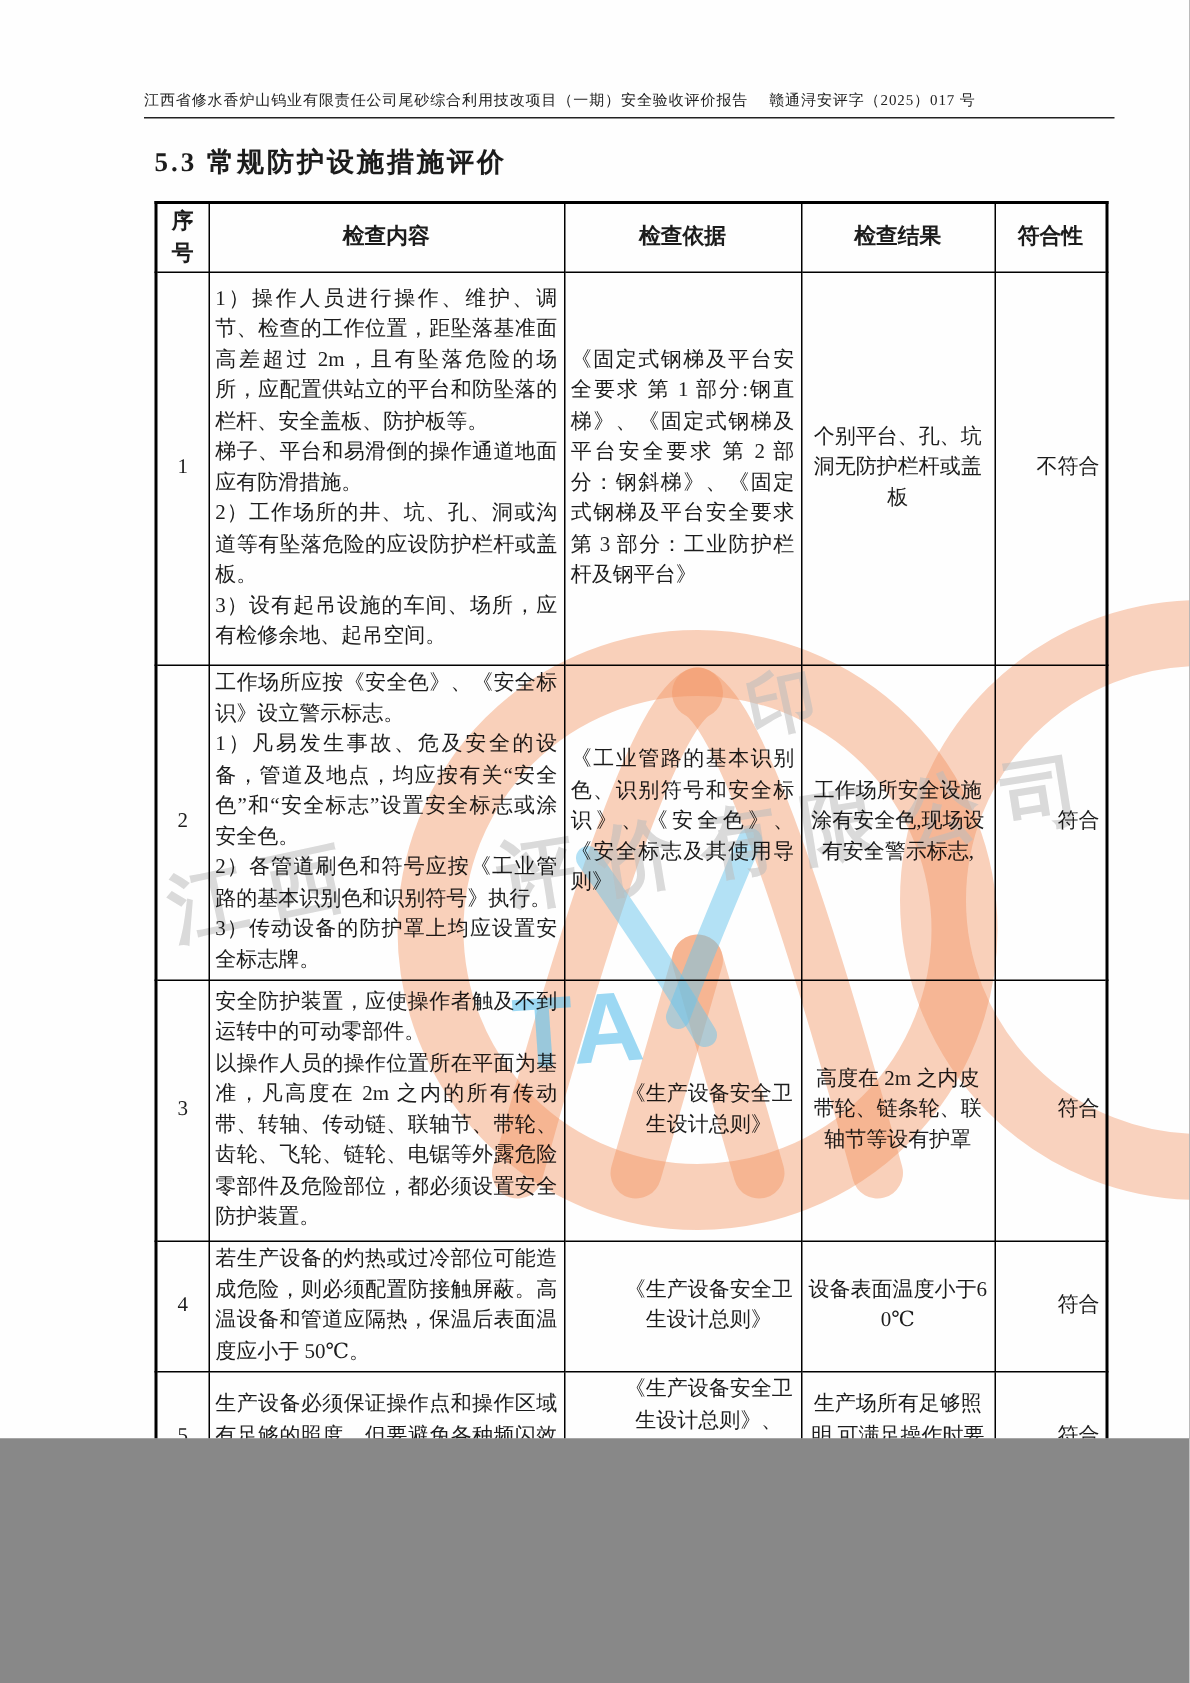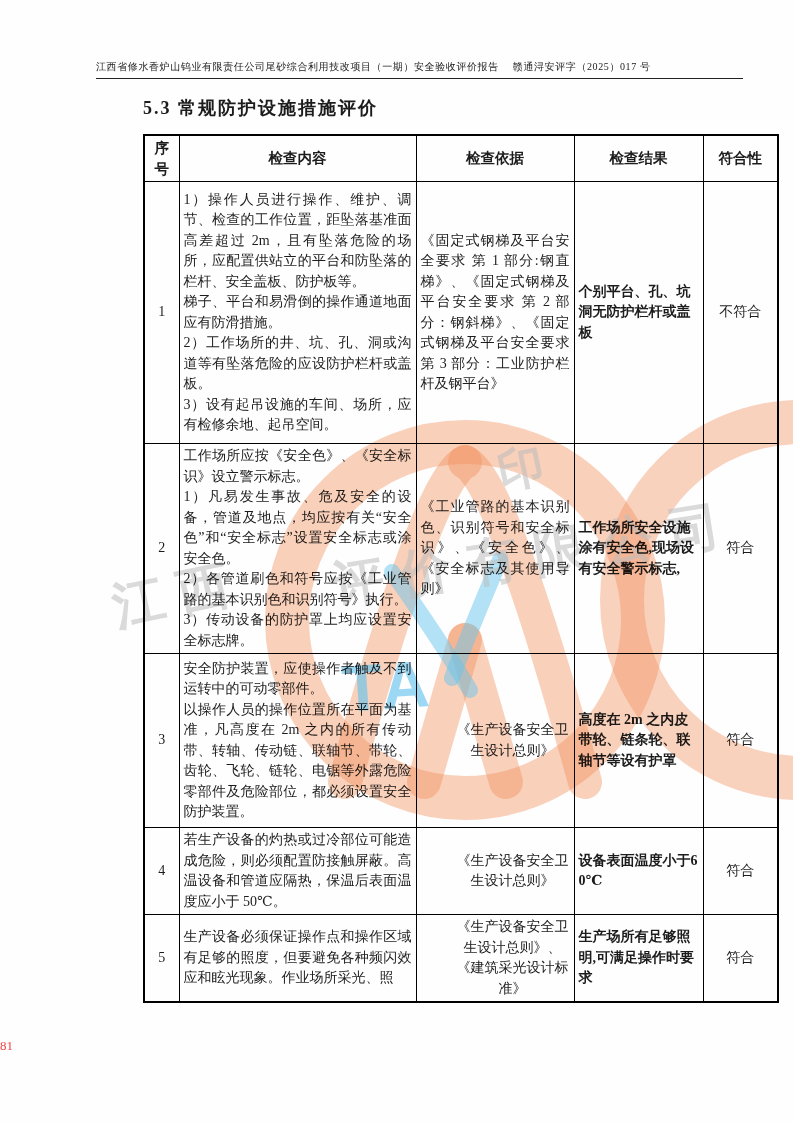--- a/index.html
+++ b/index.html
@@ -1,37 +1,37 @@
 <!DOCTYPE html>
 <html><head>
 <meta charset="utf-8">
 <style>
   html,body{margin:0;padding:0;background:#888;}
   .page{
     position:relative;
-    width:793px;height:1122px;
+    width:793px;height:959px;
     margin:0 auto;
     background:#fefefe;
     overflow:hidden;
     font-family:"Liberation Serif","DejaVu Serif",serif;
     color:#1c1c1c;
   }
   
   .doc-header{
     position:absolute;left:96px;right:50px;top:60px;
     font-size:10px;letter-spacing:.6px;color:#222;
     white-space:nowrap;
   }
   .doc-header .num{margin-left:14px;}
   .header-rule{
     position:absolute;left:96px;right:50px;top:78px;
     border-top:1.6px solid #222;height:0;
   }
   
-  .content{position:absolute;left:103px;top:96px;width:634px;margin-left:40px;}
+  .content{position:absolute;left:103px;top:96px;width:634px;}
   .sec-heading{
     font-size:18px;font-weight:bold;letter-spacing:2px;
     margin:0 0 14px 0;
   }
   .intro{
     font-size:15px;text-indent:2em;letter-spacing:1px;
     margin:0 0 12px 0;
   }
   .tbl-caption{
     font-size:15px;font-weight:bold;text-align:center;
@@ -56,22 +56,22 @@
   col.c-result{width:129px;}
   col.c-comp{width:75px;}
   thead th{
     font-weight:bold;text-align:center;height:40px;
     font-size:14.5px;line-height:18px;
   }
   .cell-no{text-align:center;}
   .cell-content{text-align:justify;white-space:pre-line;}
   .cell-basis{text-align:justify;}
   .cell-basis.center-basis{text-align:center;padding-left:39px;}
-  .cell-result{text-align:left;font-weight:bold;}
-  .cell-compliance{text-align:center;}
+  .cell-result{text-align:center;}
+  .cell-compliance{text-align:right;}
   tbody tr:nth-child(1){height:262px;}
   tbody tr:nth-child(2){height:209px;}
   tbody tr:nth-child(3){height:174px;}
   tbody tr:nth-child(4){height:82px;}
   tbody tr:nth-child(5){height:64px;}
   
   .page-number{
     position:absolute;left:0;right:0;top:1038px;
     text-align:left;font-size:13px;color:#ef4444;
   }

